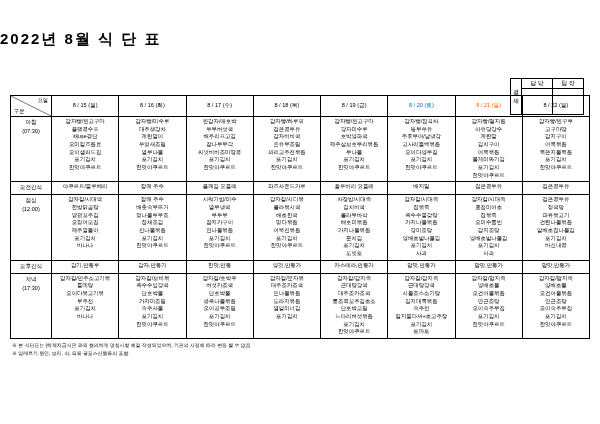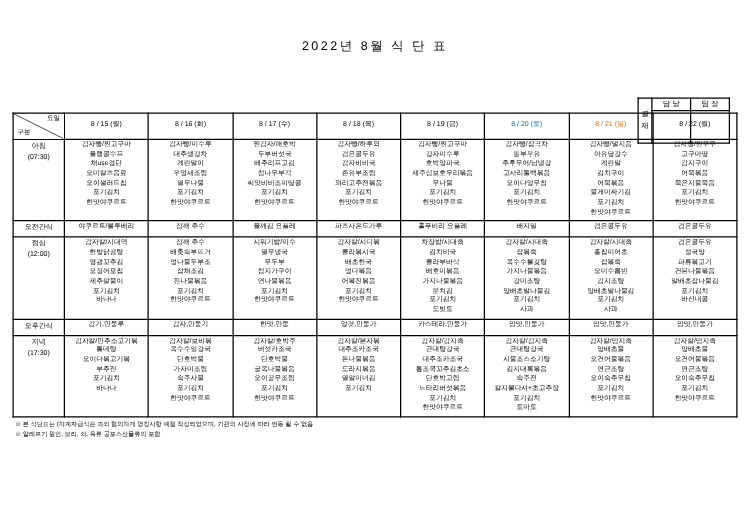--- a/index.html
+++ b/index.html
@@ -5,23 +5,22 @@
   html,body{margin:0;padding:0;}
   body{
     width:600px;height:424px;
     background:#ffffff;
     font-family:"Liberation Sans", sans-serif;
     color:#000;
     overflow:hidden;
   }
   .page{position:relative;width:600px;height:424px;box-sizing:border-box;padding:0;}
   .title{
-    text-align:center;
-    font-size:10px;
-    font-weight:normal;
+    font-size:15px;
+    font-weight:bold;
     letter-spacing:2px;
     margin-top:30px;
     margin-bottom:4px;
   }
   .stamp-wrap{
     position:absolute;
     right:16px;top:48px;
   }
   table.stamp{
     border-collapse:collapse;

